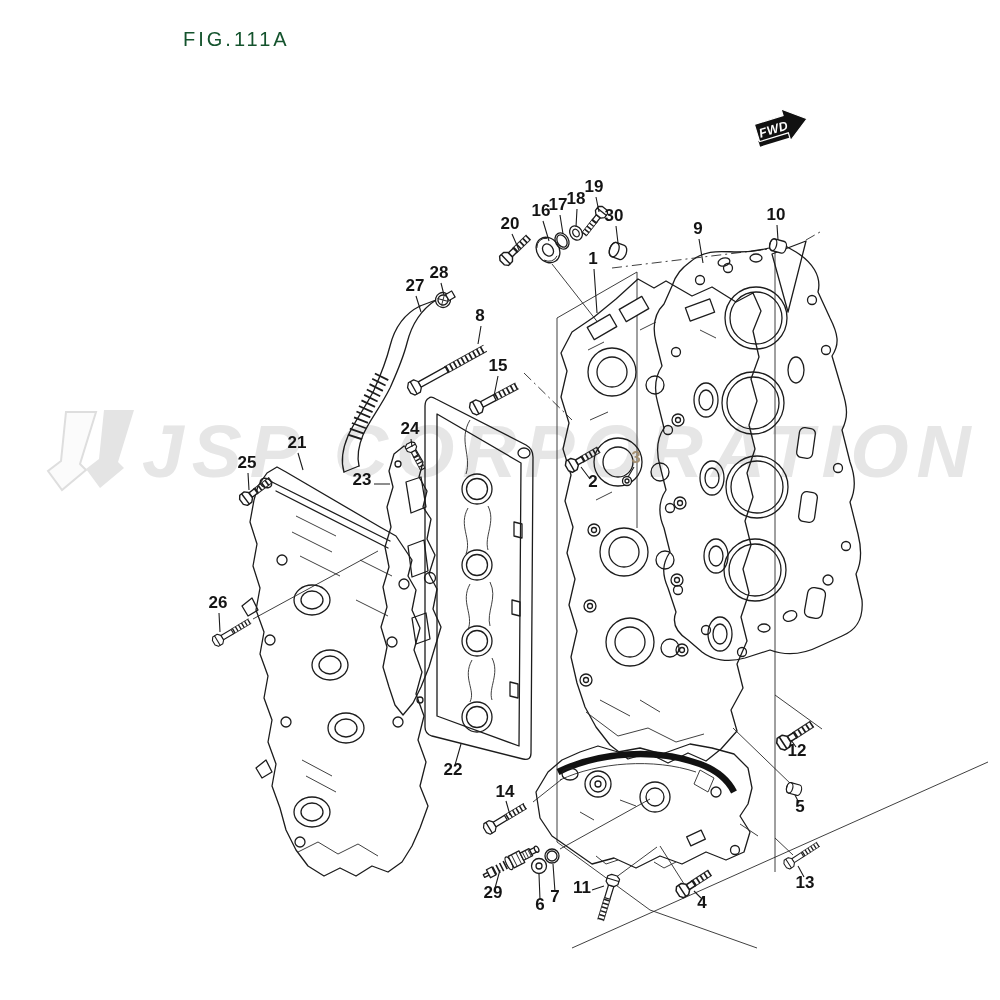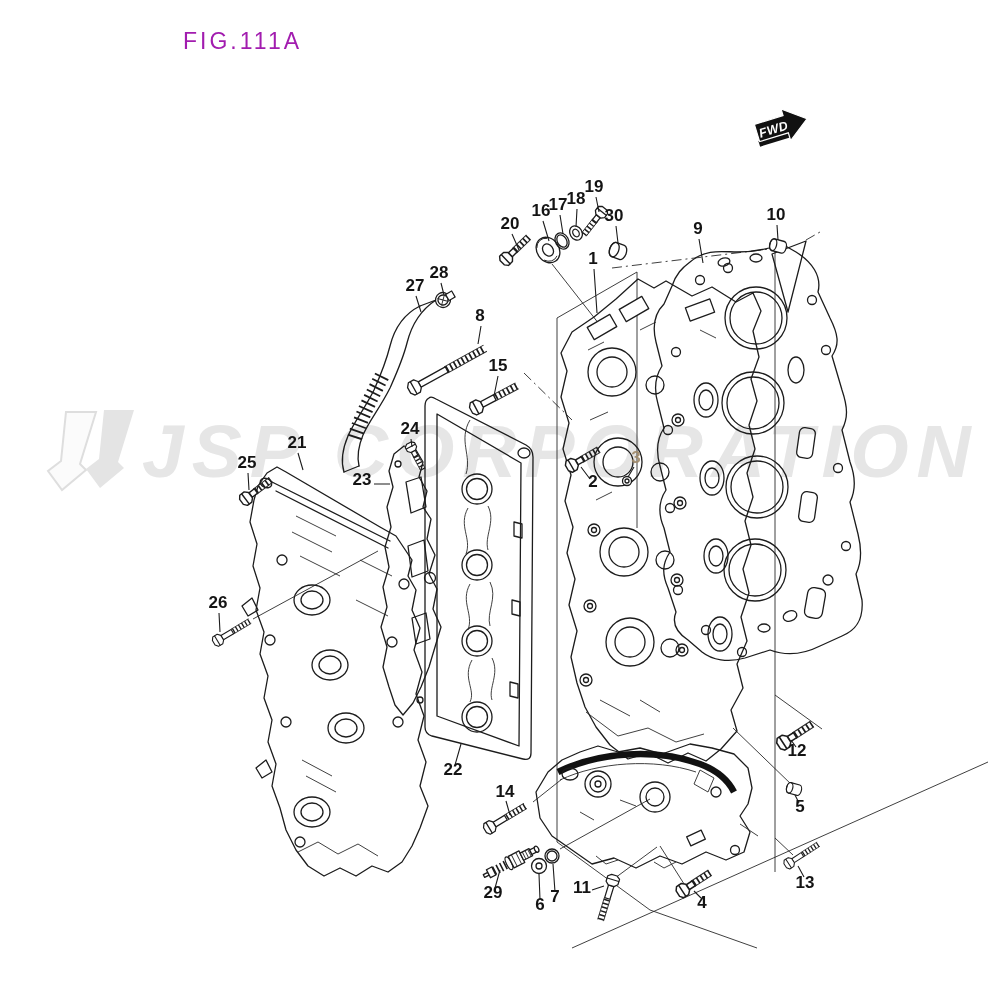--- a/index.html
+++ b/index.html
@@ -1,19 +1,19 @@
 <!DOCTYPE html>
 <html><head>
 <meta charset="utf-8">
 <style>
   html,body{margin:0;padding:0;background:#ffffff;}
   .page{position:relative;width:1000px;height:1000px;background:#fff;overflow:hidden;
         font-family:"Liberation Sans",sans-serif;}
-  .fig-title{position:absolute;left:183px;top:28px;font-size:23px;letter-spacing:3px;
-             color:#a21caf;font-weight:400;}
+  .fig-title{position:absolute;left:183px;top:28px;font-size:20px;letter-spacing:3px;
+             color:#14532d;font-weight:400;}
   svg{position:absolute;left:0;top:0;}
   
   .ln{fill:none;stroke:#1c1c1c;stroke-width:1.3;stroke-linejoin:round;stroke-linecap:round;}
   .lnw{fill:#ffffff;stroke:#1c1c1c;stroke-width:1.3;stroke-linejoin:round;}
   .thin{fill:none;stroke:#2a2a2a;stroke-width:0.9;}
   .lead{fill:none;stroke:#1c1c1c;stroke-width:1.1;}
   .dashdot{fill:none;stroke:#2a2a2a;stroke-width:0.9;stroke-dasharray:10 4 2 4;}
   .thr{fill:none;stroke:#1c1c1c;stroke-linecap:butt;}
   .plabel{font-family:"Liberation Sans",sans-serif;font-weight:bold;font-size:17px;
           fill:#141414;text-anchor:middle;}

